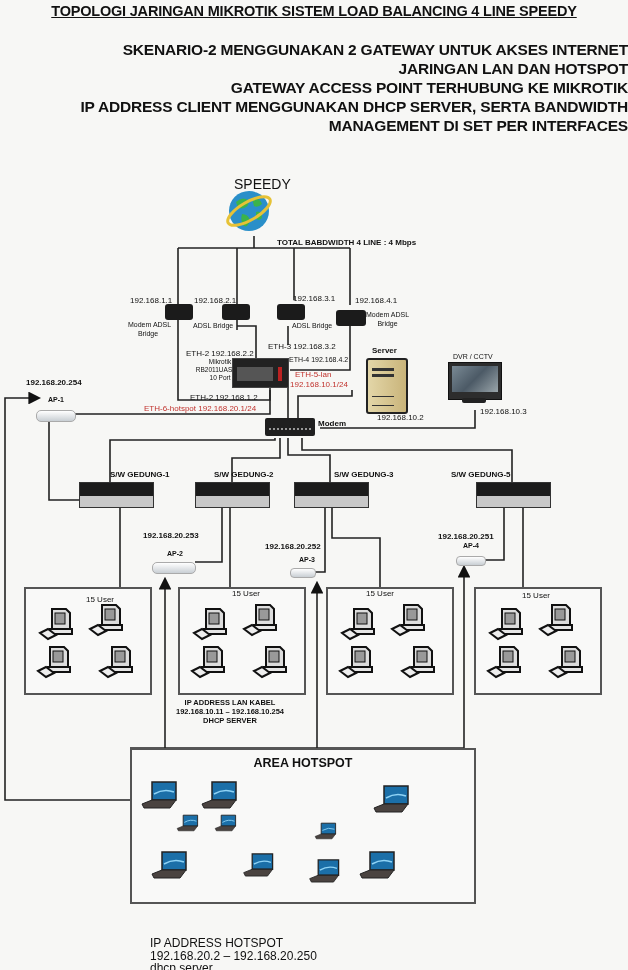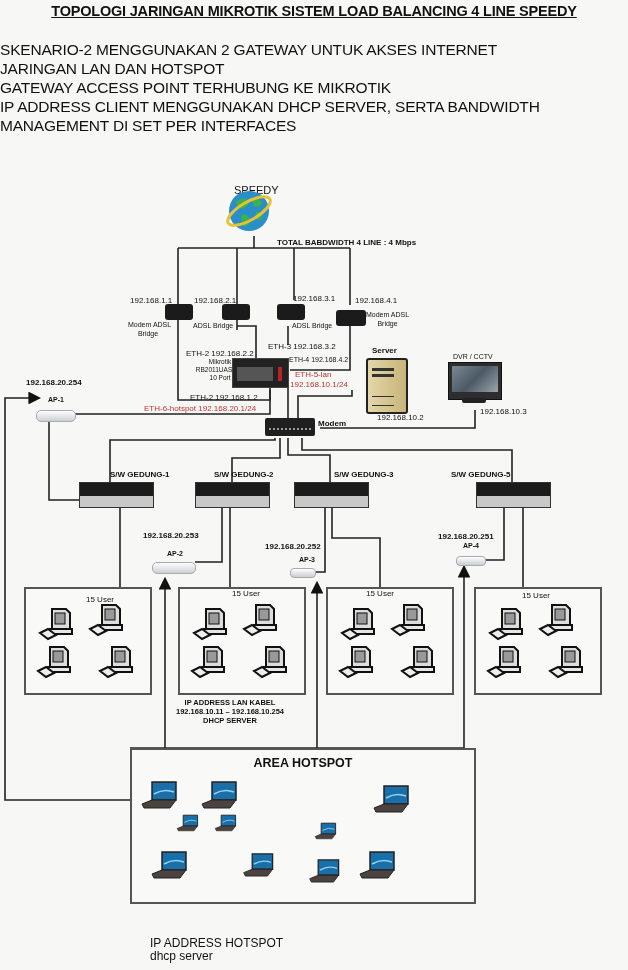--- a/index.html
+++ b/index.html
@@ -1,19 +1,19 @@
 <!DOCTYPE html>
 <html><head>
 <meta charset="utf-8">
 <style>
   html,body{margin:0;padding:0;}
   body{width:628px;height:970px;background:#f7f7f5;position:relative;overflow:hidden;font-family:"Liberation Sans",sans-serif;color:#111;}
   .abs{position:absolute;}
   .title{left:0;width:628px;top:3px;text-align:center;font-weight:bold;font-size:14.5px;text-decoration:underline;letter-spacing:-0.2px;}
-  .sub{left:0;width:628px;text-align:left;font-weight:normal;font-size:15.5px;line-height:19px;letter-spacing:-0.2px;}
+  .sub{left:0;width:628px;text-align:right;font-weight:bold;font-size:15.5px;line-height:19px;letter-spacing:-0.2px;}
   .lbl{font-size:8px;white-space:nowrap;}
   .lblb{font-size:8px;font-weight:bold;white-space:nowrap;}
   .red{color:#c0322d;}
   svg.wires{position:absolute;left:0;top:0;}
   .box{position:absolute;border:2px solid #555;background:#f9f9f8;}
   .center{text-align:center;}
   .foot{left:150px;width:300px;top:905px;font-size:12px;line-height:12.5px;margin-top:32px;}
 </style>
 </head>
 <body>
@@ -68,21 +68,21 @@
   </g>
 </svg>
 
 <div class="abs title">TOPOLOGI JARINGAN MIKROTIK SISTEM LOAD BALANCING 4 LINE SPEEDY</div>
 <div class="abs sub" style="top:40px">SKENARIO-2 MENGGUNAKAN 2 GATEWAY UNTUK AKSES INTERNET</div>
 <div class="abs sub" style="top:59px">JARINGAN LAN DAN HOTSPOT</div>
 <div class="abs sub" style="top:78px">GATEWAY  ACCESS POINT TERHUBUNG KE MIKROTIK</div>
 <div class="abs sub" style="top:97px">IP ADDRESS CLIENT MENGGUNAKAN  DHCP SERVER,  SERTA BANDWIDTH</div>
 <div class="abs sub" style="top:116px">MANAGEMENT DI SET PER INTERFACES</div>
 
-<div class="abs" style="left:234px;top:184px;font-size:11px;">SPEEDY</div>
+<div class="abs" style="left:234px;top:176px;font-size:14px;">SPEEDY</div>
 <div class="abs" style="left:224px;top:188px;width:50px;height:46px;">
   <svg width="50" height="46" viewBox="0 0 50 46">
     <circle cx="25" cy="23" r="20" fill="#2a8fc9"></circle>
     <path d="M12,14 q6,-6 12,-2 q2,6 -4,8 q-6,2 -8,-6z M28,10 q8,0 10,6 q-4,4 -8,2 z M18,26 q6,0 8,6 q-2,8 -6,6 q-4,-4 -2,-12z M32,24 q6,-2 6,6 q-4,4 -6,0z" fill="#3bb34a"></path>
     <ellipse cx="25" cy="23" rx="24" ry="9" transform="rotate(-30 25 23)" fill="none" stroke="#e6c236" stroke-width="3"></ellipse>
   </svg>
 </div>
 <div class="abs lblb" style="left:277px;top:238px;">TOTAL BABDWIDTH 4 LINE : 4 Mbps</div>
 
 <div class="abs lbl" style="left:130px;top:296px;">192.168.1.1</div>
@@ -333,14 +333,15 @@
       <div class="abs" style="left: 68px; top: 30px;"><svg width="40" height="30" viewBox="0 0 40 30">
           <path d="M12,2 L36,2 L36,20 L12,20 Z" fill="#1b6fa8" stroke="#222" stroke-width="1.5"></path>
           <path d="M14,14 q10,-6 20,-2" stroke="#8fd3f5" stroke-width="1.5" fill="none"></path>
           <path d="M2,24 L12,20 L36,20 L30,28 L4,28 Z" fill="#4a4340" stroke="#222" stroke-width="1"></path>
         </svg></div>
     </div>
 </div>
 
 <div class="abs foot">
   <div>IP ADDRESS HOTSPOT</div>
+  <div>192.168.20.2 – 192.168.20.250</div>
   <div>dhcp server</div>
 </div>
 
 </body></html>

